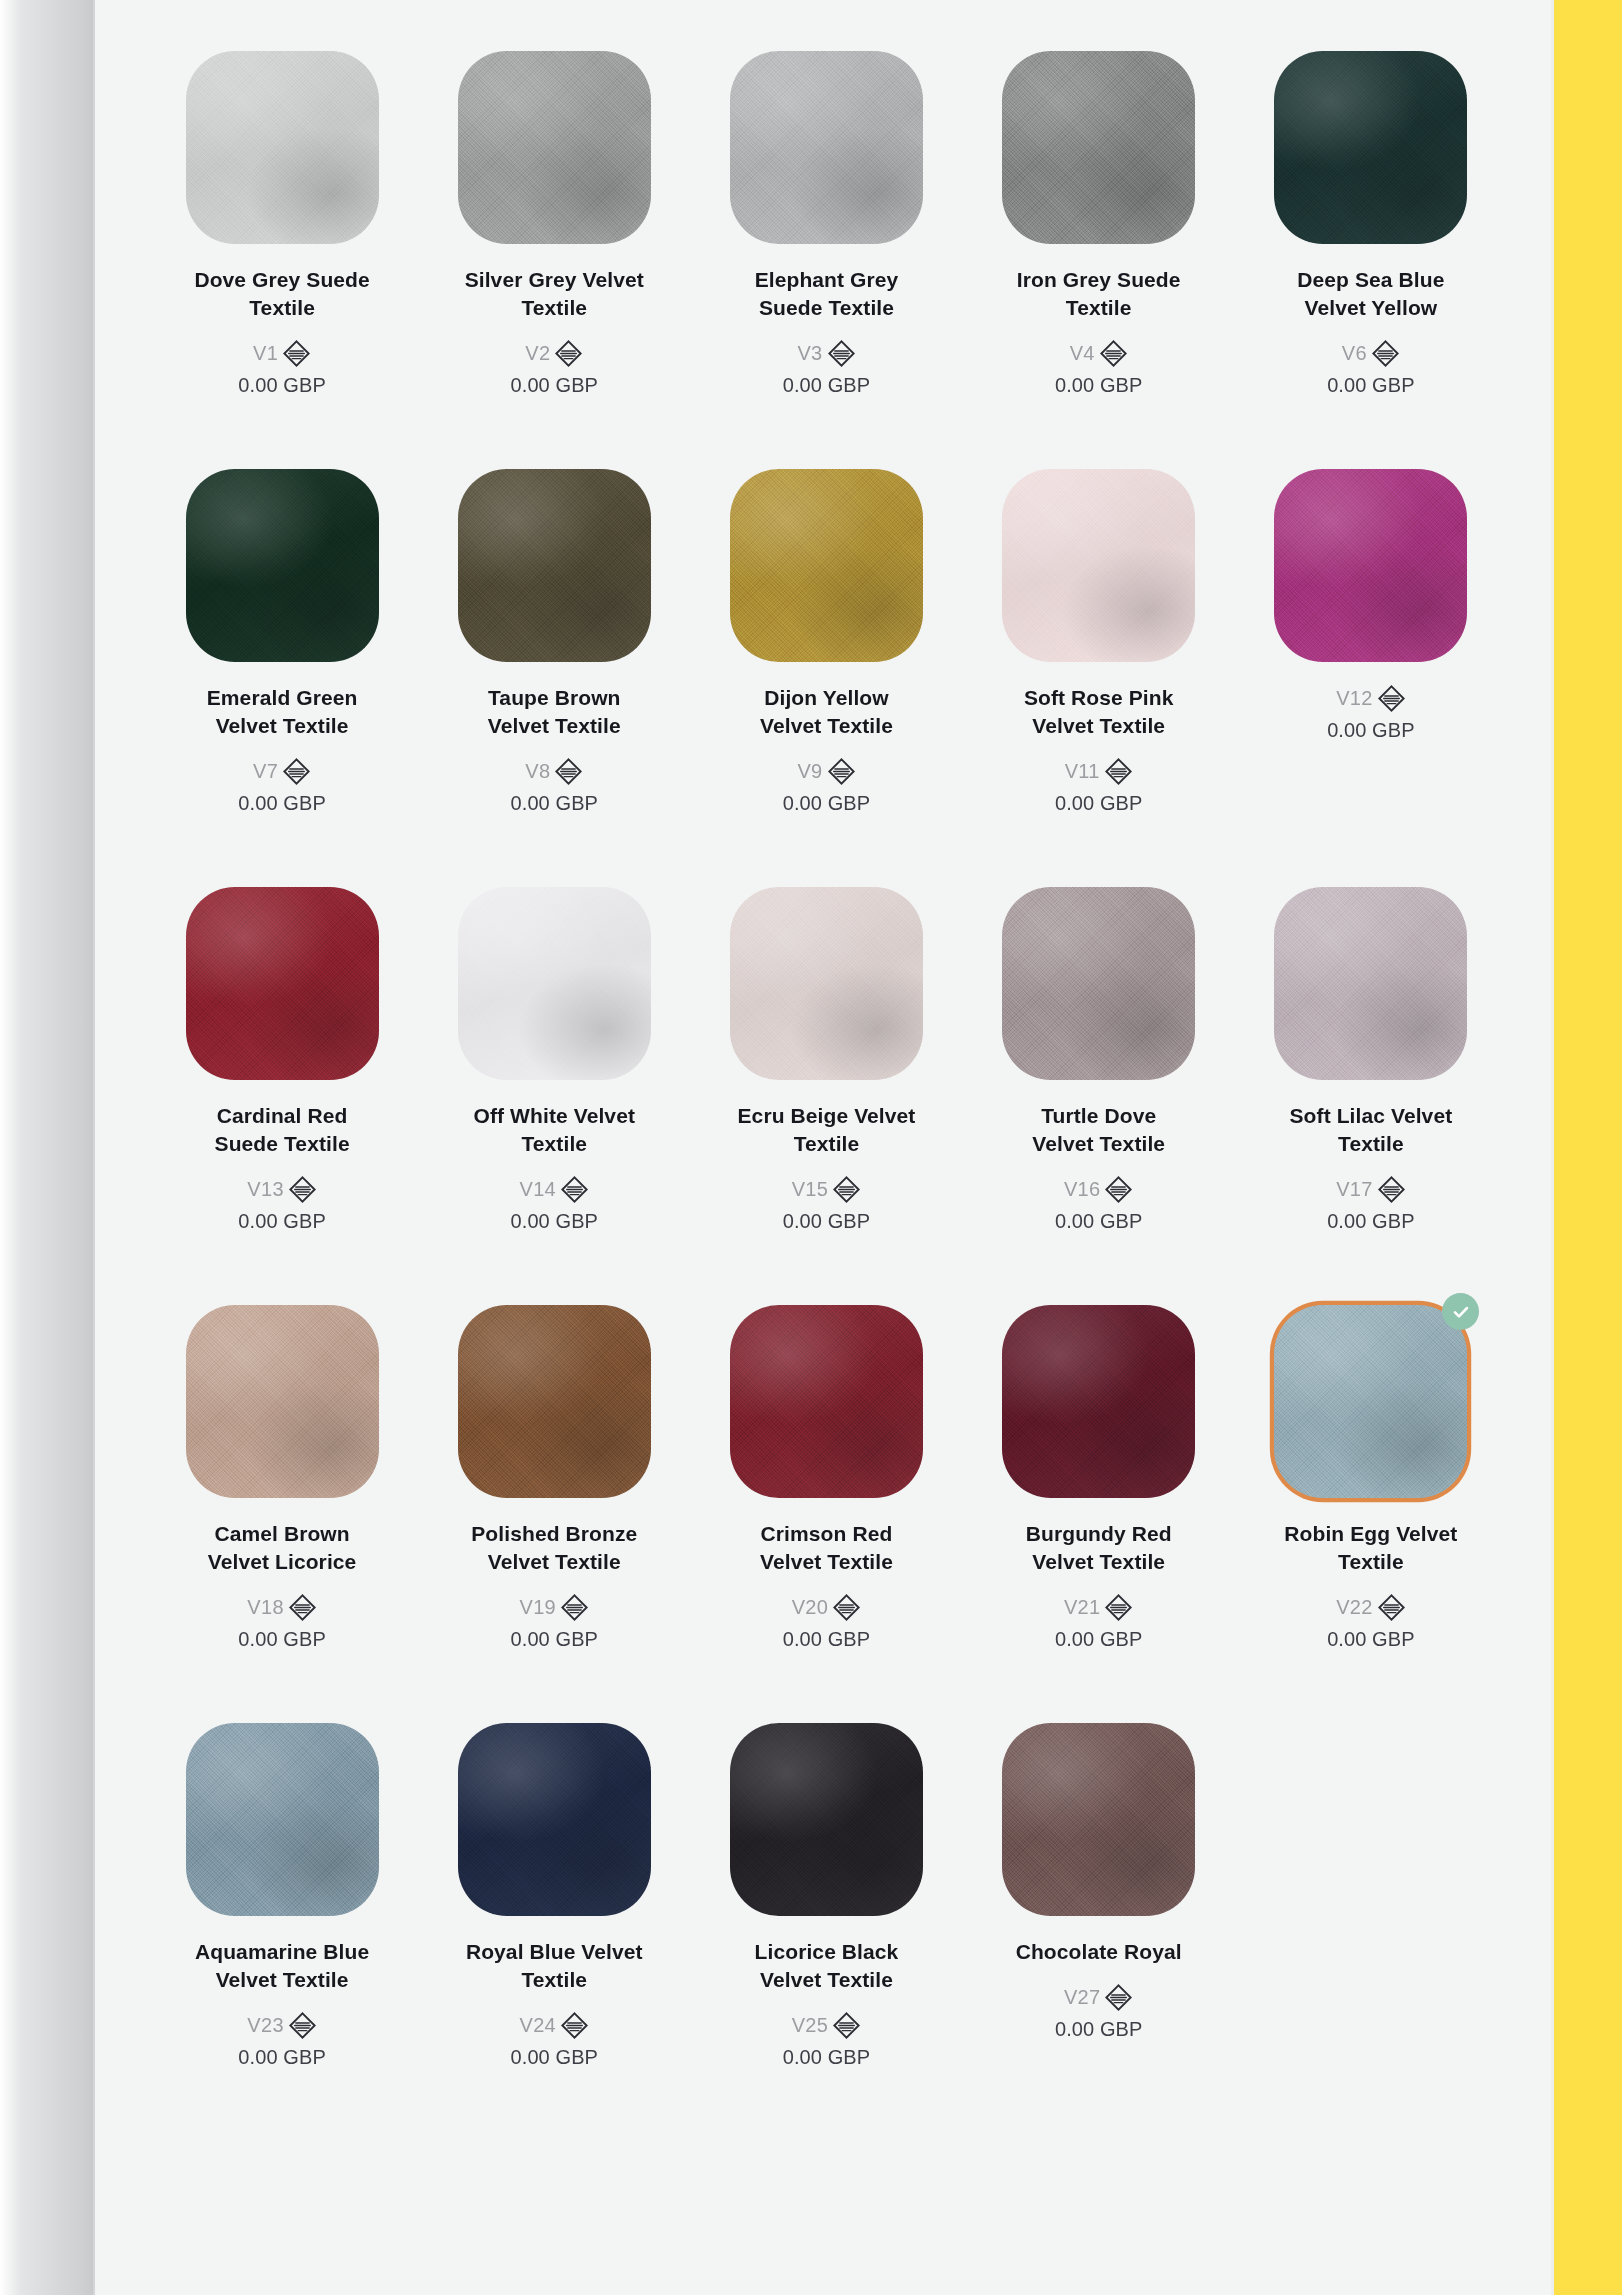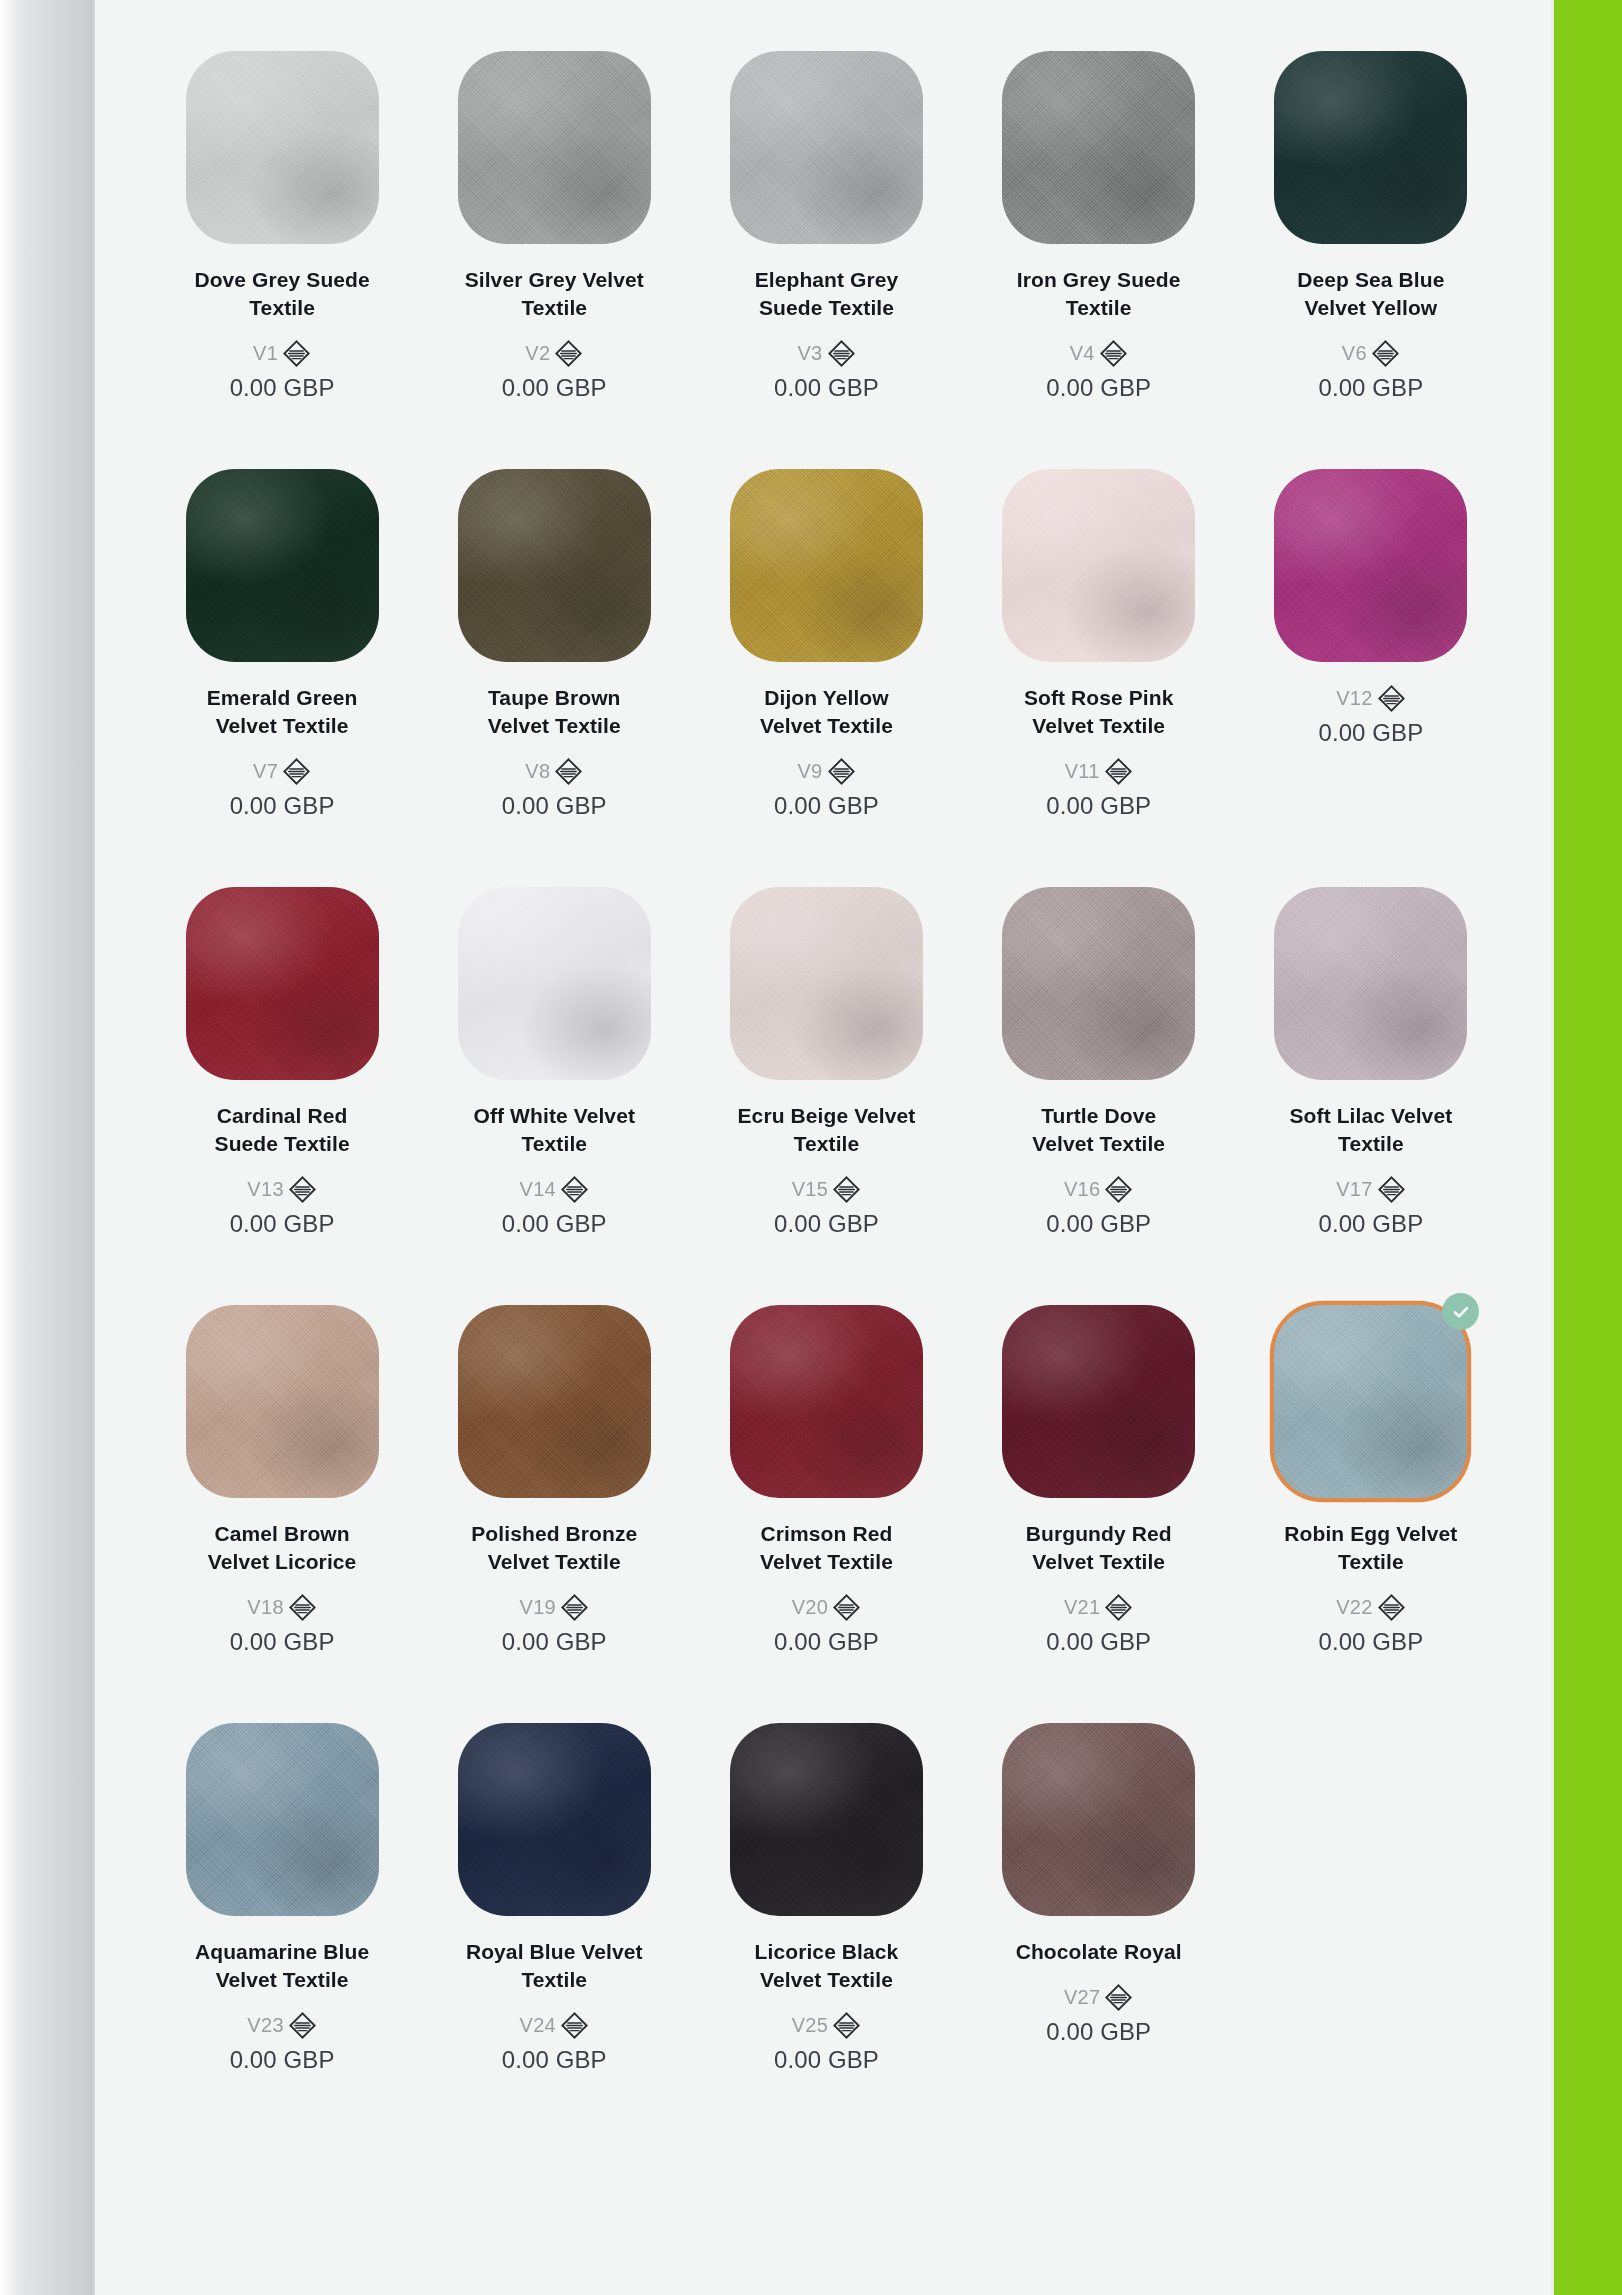--- a/index.html
+++ b/index.html
@@ -10,21 +10,21 @@
     height: 2295px;
     background: #ffffff;
     font-family: "Liberation Sans", sans-serif;
     overflow: hidden;
   }
 
   #page {
     position: relative;
     width: 1623px;
     height: 2295px;
-    background: #84cc16;
+    background: #fde047;
   }
 
   
   #left-gutter {
     position: absolute;
     left: 0; top: 0;
     width: 93px; height: 2295px;
     background: linear-gradient(to right, #ffffff 0%, #e4e5e6 22%, #d9dadb 55%, #cfd0d1 88%, #c8c9ca 100%);
   }
   #gutter-edge {
@@ -149,21 +149,21 @@
   .variant-code {
     font-size: 20px;
     color: #9b9da1;
     font-weight: normal;
     letter-spacing: 0.3px;
   }
 
   .textile-icon { width: 29px; height: 29px; display: block; }
 
   .swatch-price {
-    font-size: 24px;
+    font-size: 20px;
     color: #3c3f45;
     text-align: center;
     letter-spacing: 0.1px;
   }
 </style>
 </head>
 <body>
 
 <div id="page">
 

